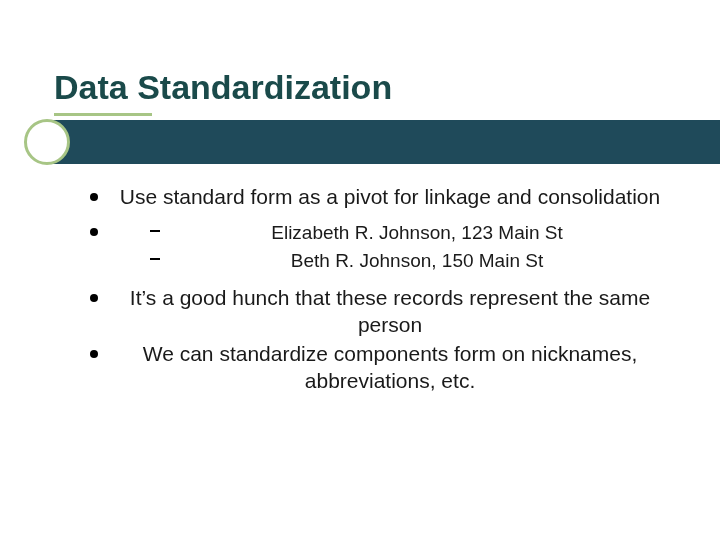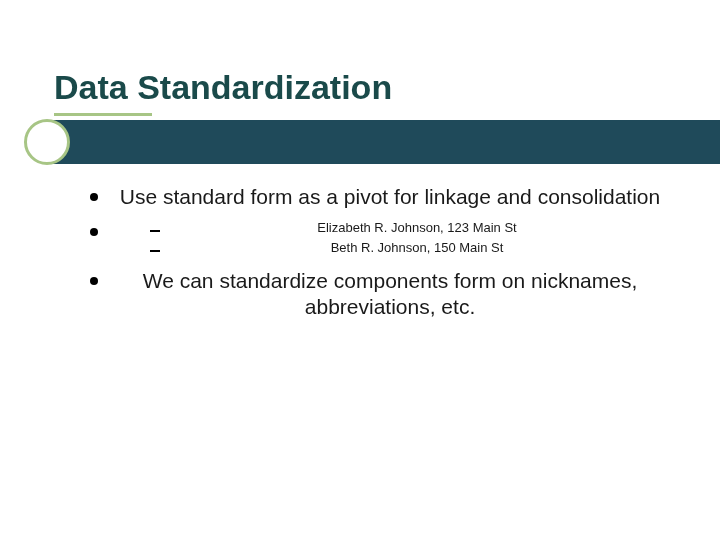--- a/index.html
+++ b/index.html
@@ -87,21 +87,21 @@
     border-radius: 50%;
   }
   ul.level2 {
     list-style: none;
     margin: 8px 0 10px 0;
     padding: 0 0 0 30px;
   }
   ul.level2 > li {
     position: relative;
     padding-left: 24px;
-    font-size: 13px;
+    font-size: 19px;
     line-height: 1.45;
     margin-bottom: 1px;
   }
   ul.level2 > li::before {
     content: "";
     position: absolute;
     left: 4px;
     top: 11px;
     width: 10px;
     height: 2px;
@@ -129,18 +129,21 @@
         <ul class="level2">
           <li>
             <span>Elizabeth R. Johnson, 123 Main St</span>
           </li>
           <li>
             <span>Beth R. Johnson, 150 Main St</span>
           </li>
         </ul>
       </li>
       <li>
+        <span>It’s a good hunch that these records represent the same person</span>
+      </li>
+      <li>
         <span>We can standardize components form on nicknames, abbreviations, etc.</span>
       </li>
     </ul>
   </div>
 
 </div>
 
 </body></html>

